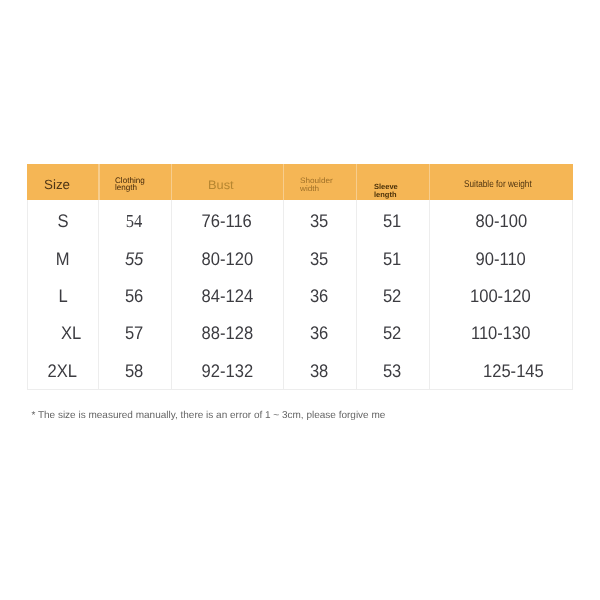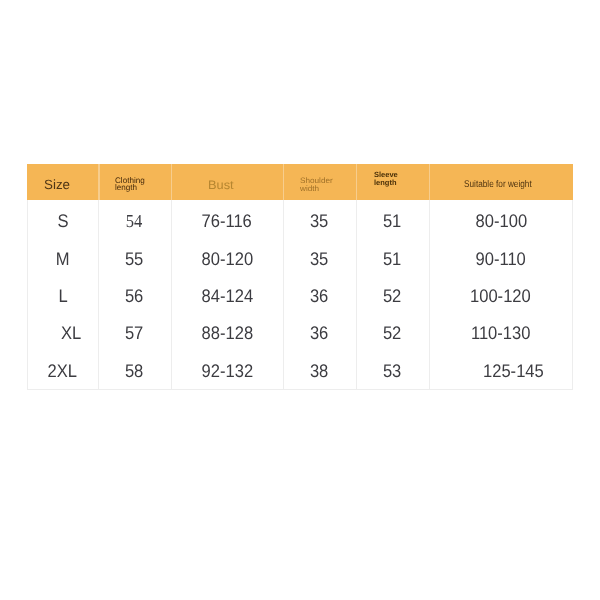--- a/index.html
+++ b/index.html
@@ -22,21 +22,21 @@
   .vlineb{position:absolute;top:36.2px;width:1px;height:189.4px;background:#ededed;}
 
   
   .hlabel{position:absolute;white-space:nowrap;transform-origin:left top;}
   .hlabel .ln{display:block;}
 
   .h-size    {left:17.5px; top:13.9px; font-size:13.4px; line-height:1;      color:#503616; transform:scaleX(.999) translateZ(0);}
   .h-clothing{left:88.6px; top:12.5px; font-size:8.2px;  line-height:7.6px;  color:#45290a; transform:scaleX(.99)  translateZ(0);}
   .h-bust    {left:181.2px;top:14.6px; font-size:12.2px; line-height:1;      color:#b68630; transform:scaleX(1.05) translateZ(0);}
   .h-shoulder{left:273.5px;top:12.7px; font-size:7.8px;  line-height:7.9px;  color:#9f7028; transform:scaleX(1.05) translateZ(0);}
-  .h-sleeve  {left:347.1px;top:7px; font-size:7.5px;  line-height:7.5px;  color:#4a3008; transform:scaleX(.999) translateZ(0); font-weight:bold;}
+  .h-sleeve  {left:347.1px;top:19px; font-size:7.5px;  line-height:7.5px;  color:#4a3008; transform:scaleX(.999) translateZ(0); font-weight:bold;}
   .h-weight  {left:437.2px;top:16.1px; font-size:9.8px;  line-height:1;      color:#503511; transform:scaleX(.84)  translateZ(0);}
 
   
   .bcell{position:absolute;height:37.3px;display:flex;align-items:center;justify-content:center;
          padding-top:5px;box-sizing:border-box;}
   .bcell .val{display:inline-block;line-height:1;font-size:18.2px;color:#3c3c41;
               transform:scaleX(0.91) translateZ(0);}
 
   
   #note{position:absolute;left:31.4px;top:410px;font-size:10px;color:#656565;white-space:nowrap;
@@ -98,21 +98,21 @@
         </div>
         <div class="bcell" style="left: 8px; width: 71.5px; top: 148.1px;">
           <span class="val" style="color: rgb(60, 60, 65);">XL</span>
         </div>
         <div class="bcell" style="left: 0px; width: 71.5px; top: 185.4px;">
           <span class="val" style="color: rgb(60, 60, 65);">2XL</span>
         </div>
         <div class="bcell" style="left: 71.5px; width: 72.4px; top: 36.2px; font-family: Liberation Serif, serif;">
           <span class="val" style="color: rgb(60, 60, 65);">54</span>
         </div>
-        <div class="bcell" style="left: 71.5px; width: 72.4px; top: 73.5px;">
+        <div class="bcell" style="left: 71.5px; width: 72.4px; top: 73.5px; font-style: italic;">
           <span class="val" style="color: rgb(60, 60, 65);">55</span>
         </div>
         <div class="bcell" style="left: 71.5px; width: 72.4px; top: 110.8px;">
           <span class="val" style="color: rgb(60, 60, 65);">56</span>
         </div>
         <div class="bcell" style="left: 71.5px; width: 72.4px; top: 148.1px;">
           <span class="val" style="color: rgb(60, 60, 65);">57</span>
         </div>
         <div class="bcell" style="left: 71.5px; width: 72.4px; top: 185.4px; text-align: right;">
           <span class="val" style="color: rgb(60, 60, 65);">58</span>
@@ -174,14 +174,15 @@
         <div class="bcell" style="left: 402.1px; width: 143.7px; top: 148.1px; text-align: center;">
           <span class="val" style="color: rgb(60, 60, 65);">110-130</span>
         </div>
         <div class="bcell" style="left: 402.1px; width: 168px; top: 185.4px;">
           <span class="val" style="color: rgb(60, 60, 65);">125-145</span>
         </div>
       </div>
 
   </div>
 
+  <div id="note" style="color: rgb(101, 101, 101);">* The size is measured manually, there is an error of 1 ~ 3cm, please forgive me</div>
 
 </div>
 
 </body></html>

